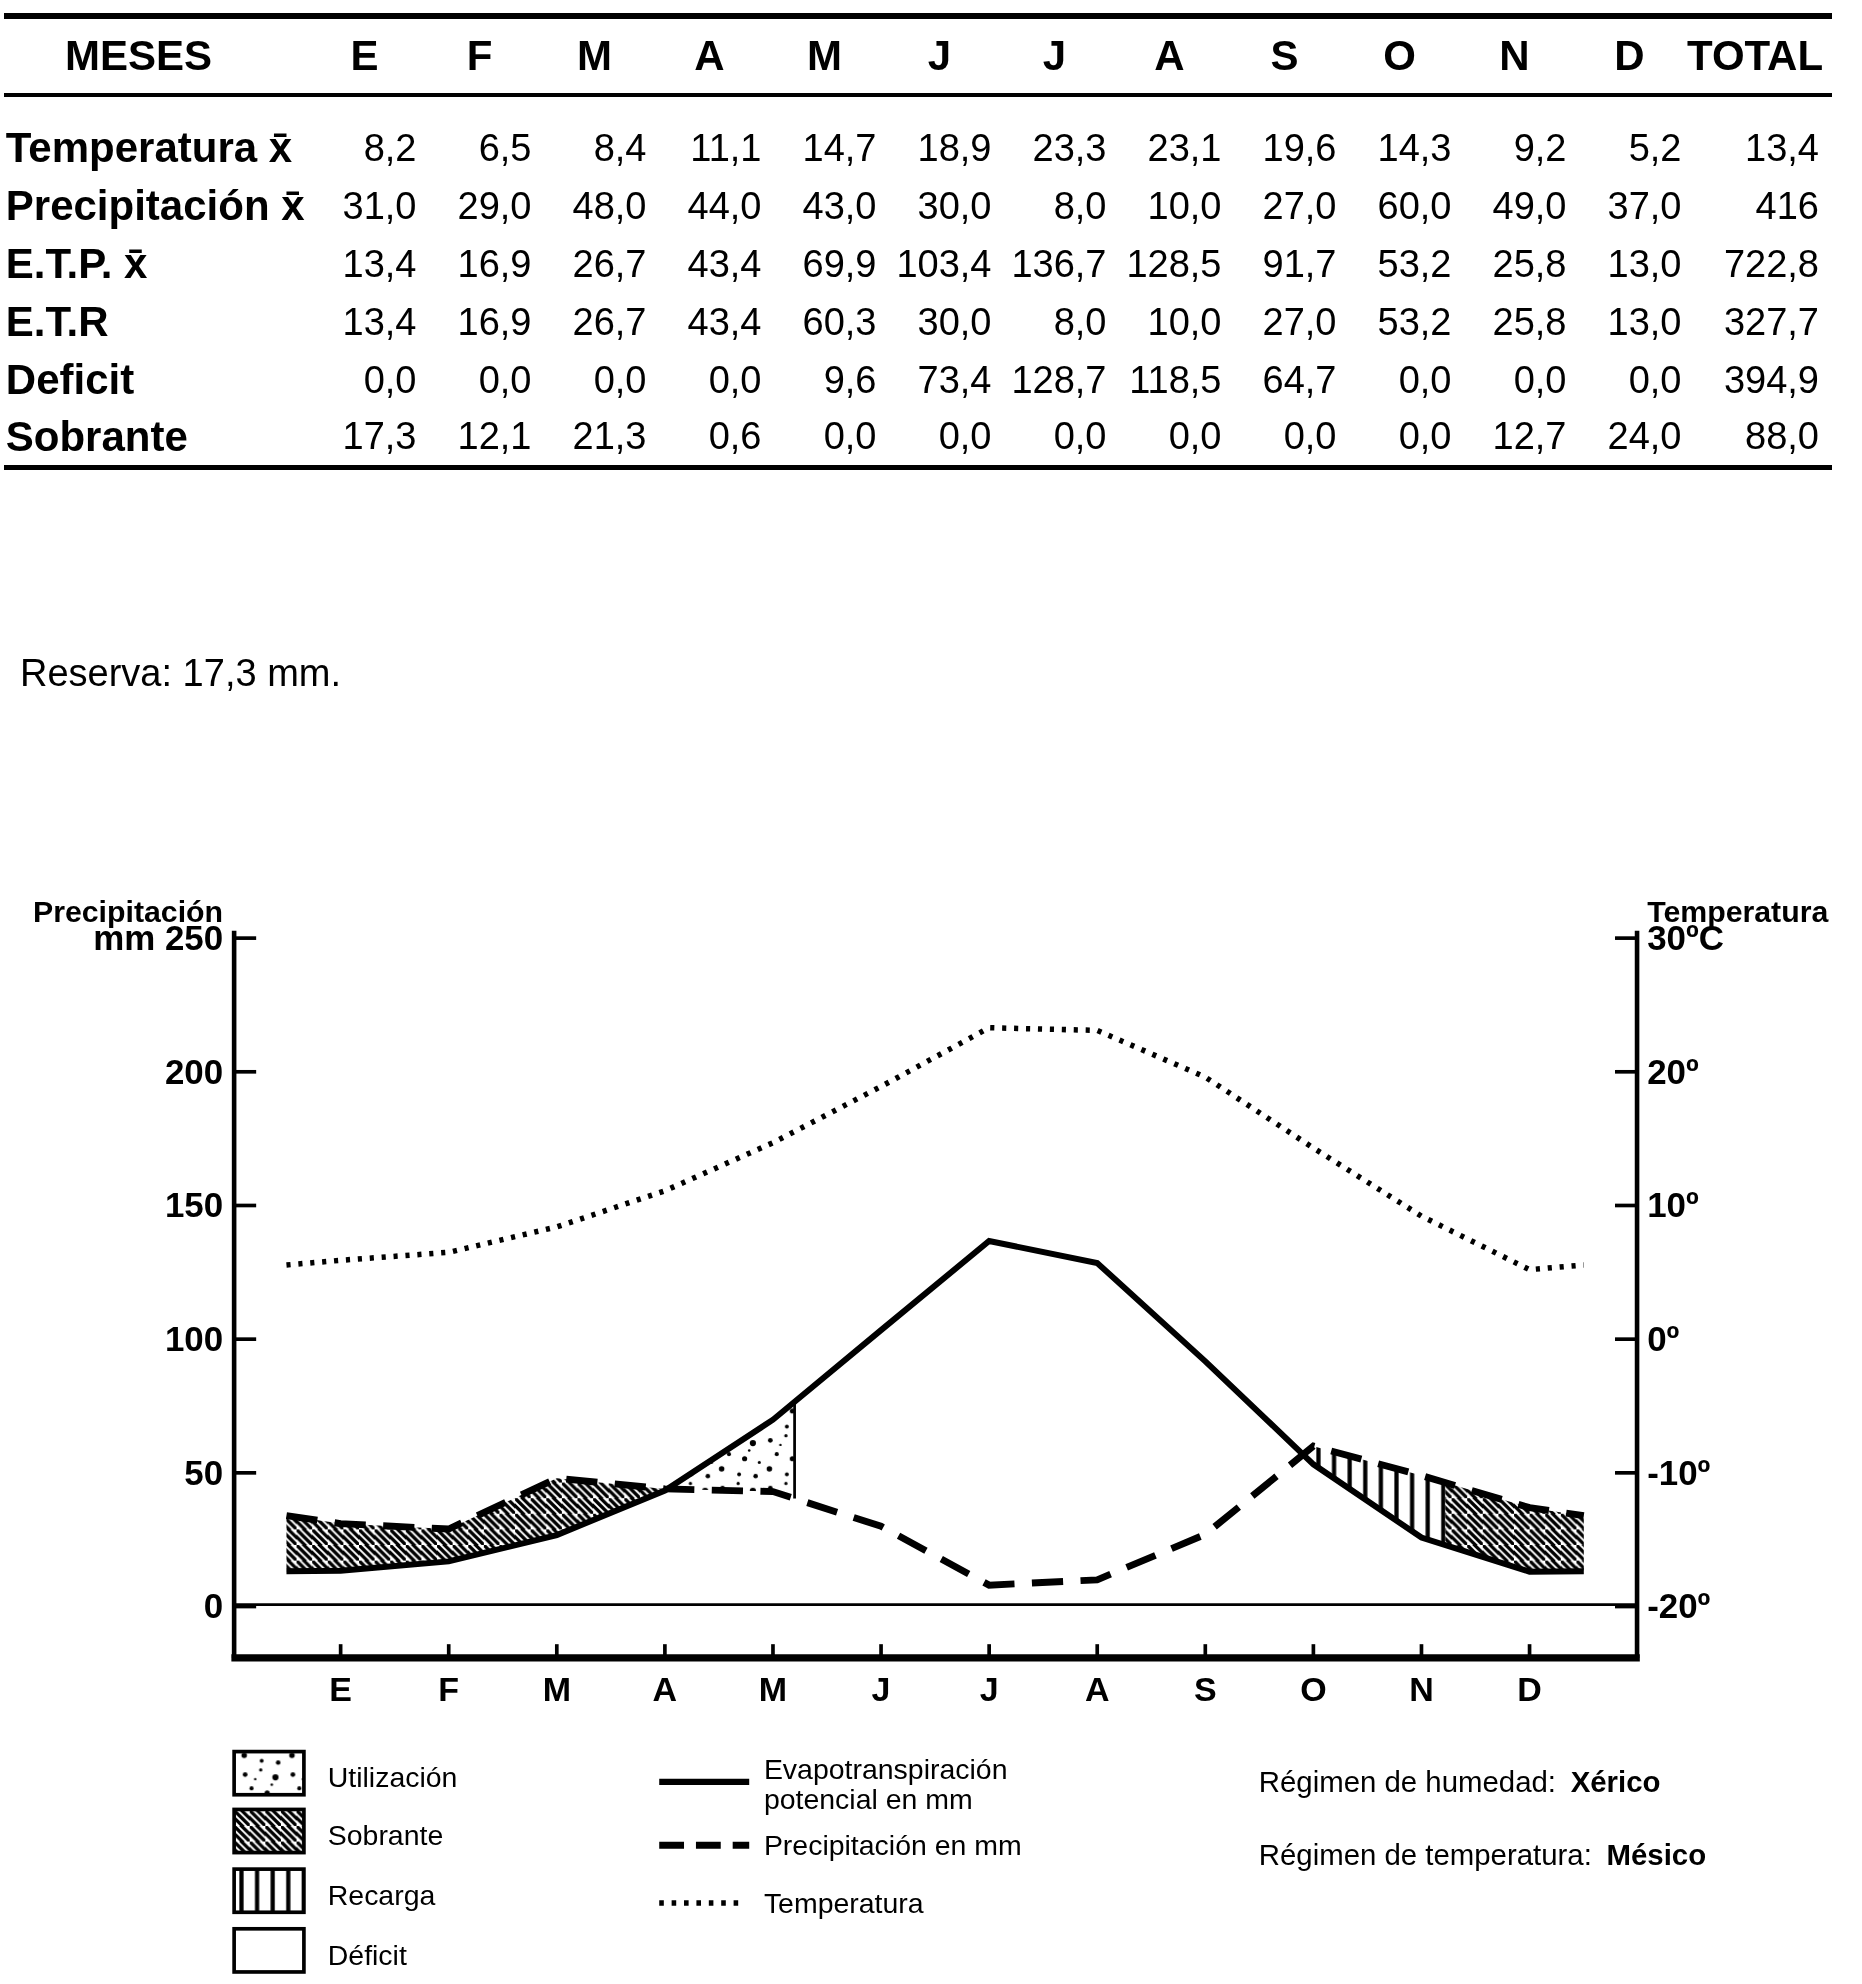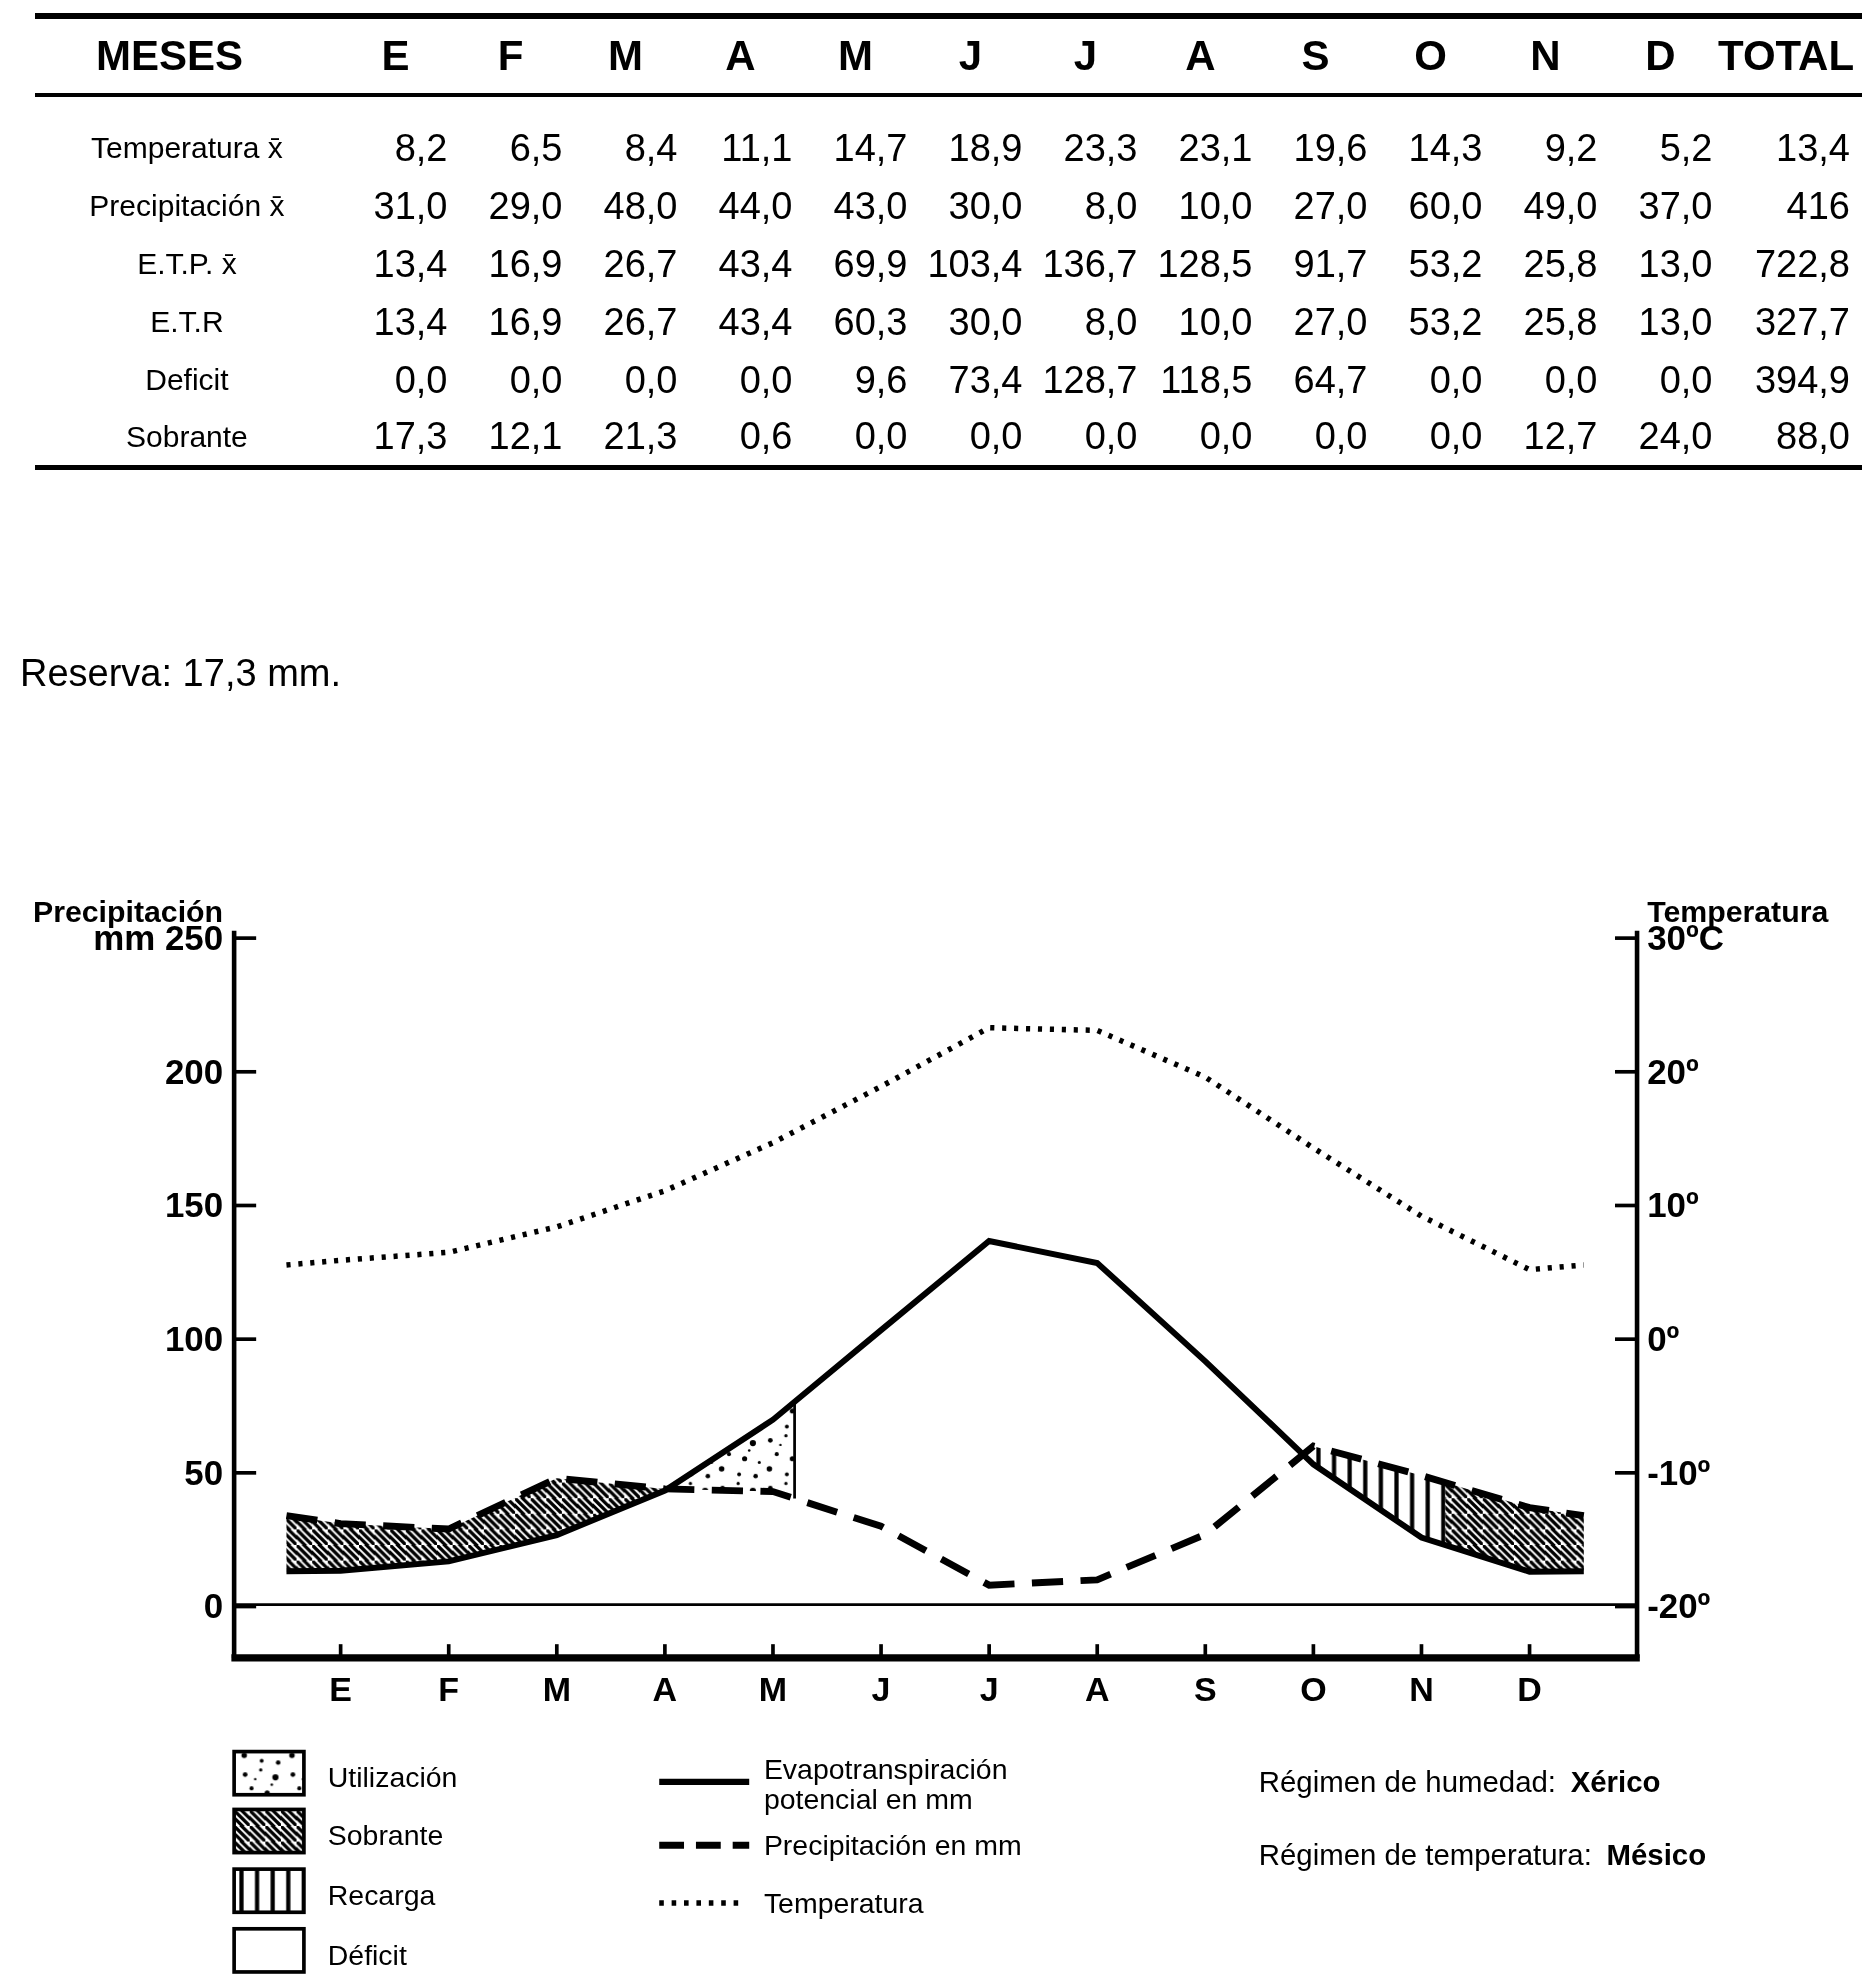--- a/index.html
+++ b/index.html
@@ -2,32 +2,32 @@
 <html style="font-size:14.7px"><head>
 <meta charset="utf-8">
 <style>
   html,body{margin:0;padding:0;}
   body{
     width:1862px;height:1984px;position:relative;background:#ffffff;color:#000;
     font-family:"Liberation Sans", sans-serif;
   }
   
   table#balance{
-    position:absolute;left:35px;top:13px;width:1826px;
+    position:absolute;left:4px;top:13px;width:1826px;
     border-collapse:collapse;table-layout:fixed;
     border-top:6.4px solid #000;border-bottom:5.5px solid #000;
   }
   #balance thead tr{height:79px;}
   #balance thead th{border-bottom:4.6px solid #000;font-weight:bold;font-size:42px;padding:0;}
   #balance th.meses{text-align:left;padding-left:61px;font-size:42px;}
   #balance th.mo{text-align:center;}
   #balance th.total{text-align:right;padding-right:14.7px;}
   #balance tbody tr{height:58px;}
   #balance tbody tr.spacer{height:24px;}
-  #balance tbody th{font-weight:normal;font-size:30px;text-align:center;padding-left:1.8px;white-space:nowrap;}
+  #balance tbody th{font-weight:bold;font-size:42px;text-align:left;padding-left:1.8px;white-space:nowrap;}
   #balance td{font-size:38px;text-align:right;padding:0 5.5px 0 0;white-space:nowrap;}
   #balance td.total{padding-right:13px;}
   
   .note{position:absolute;left:20px;top:652px;font-size:38px;font-weight:normal;}
   
   svg#climograph{position:absolute;left:0;top:826px;}
   svg text{fill:#000;font-family:"Liberation Sans", sans-serif;}
   .axis-title{font-size:33px;font-weight:bold;}
   .tick-label{font-size:38px;font-weight:bold;}
   .mo-label{font-size:37px;font-weight:bold;}

